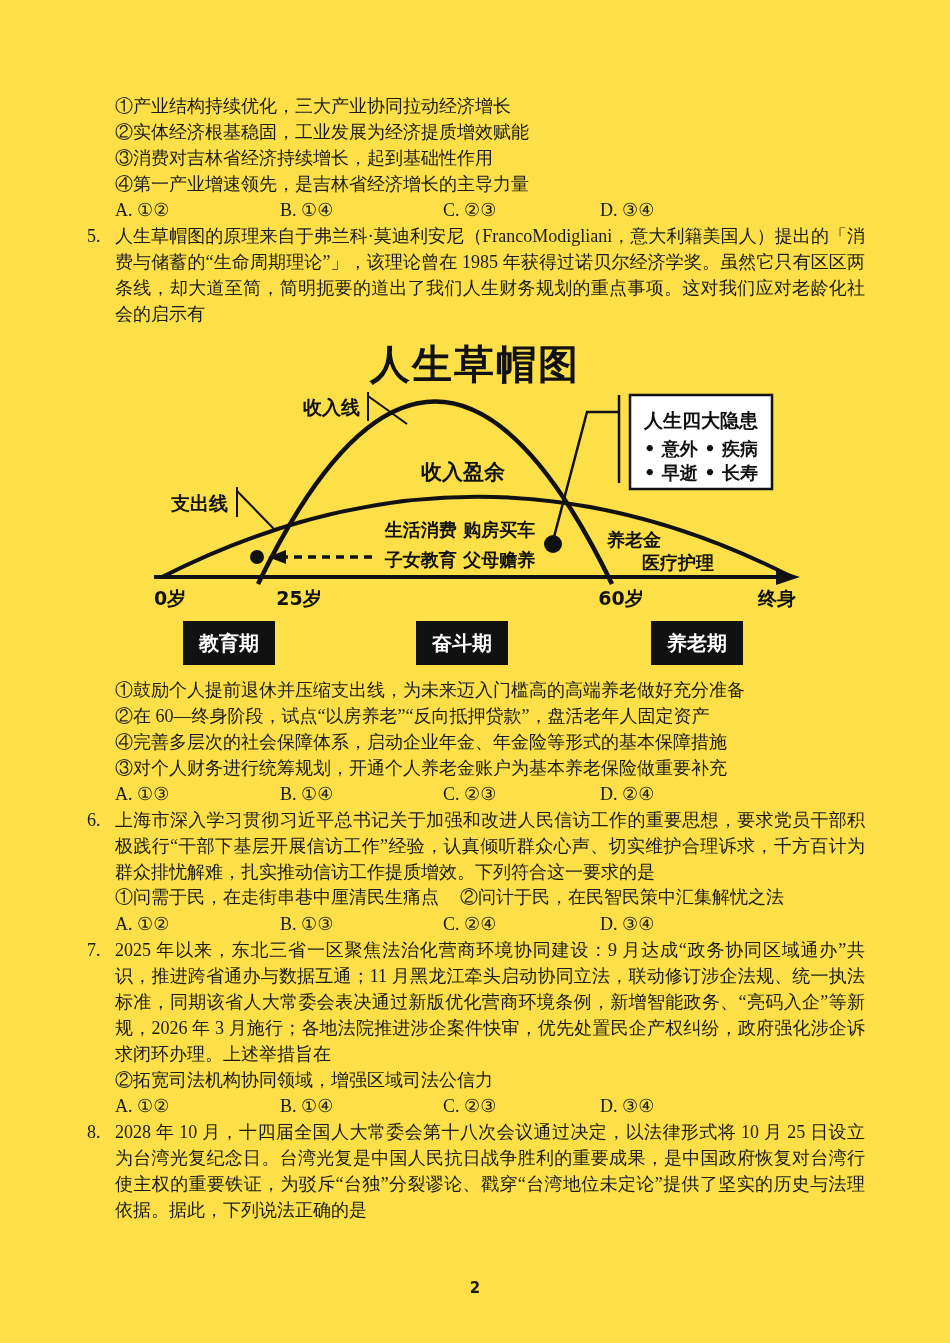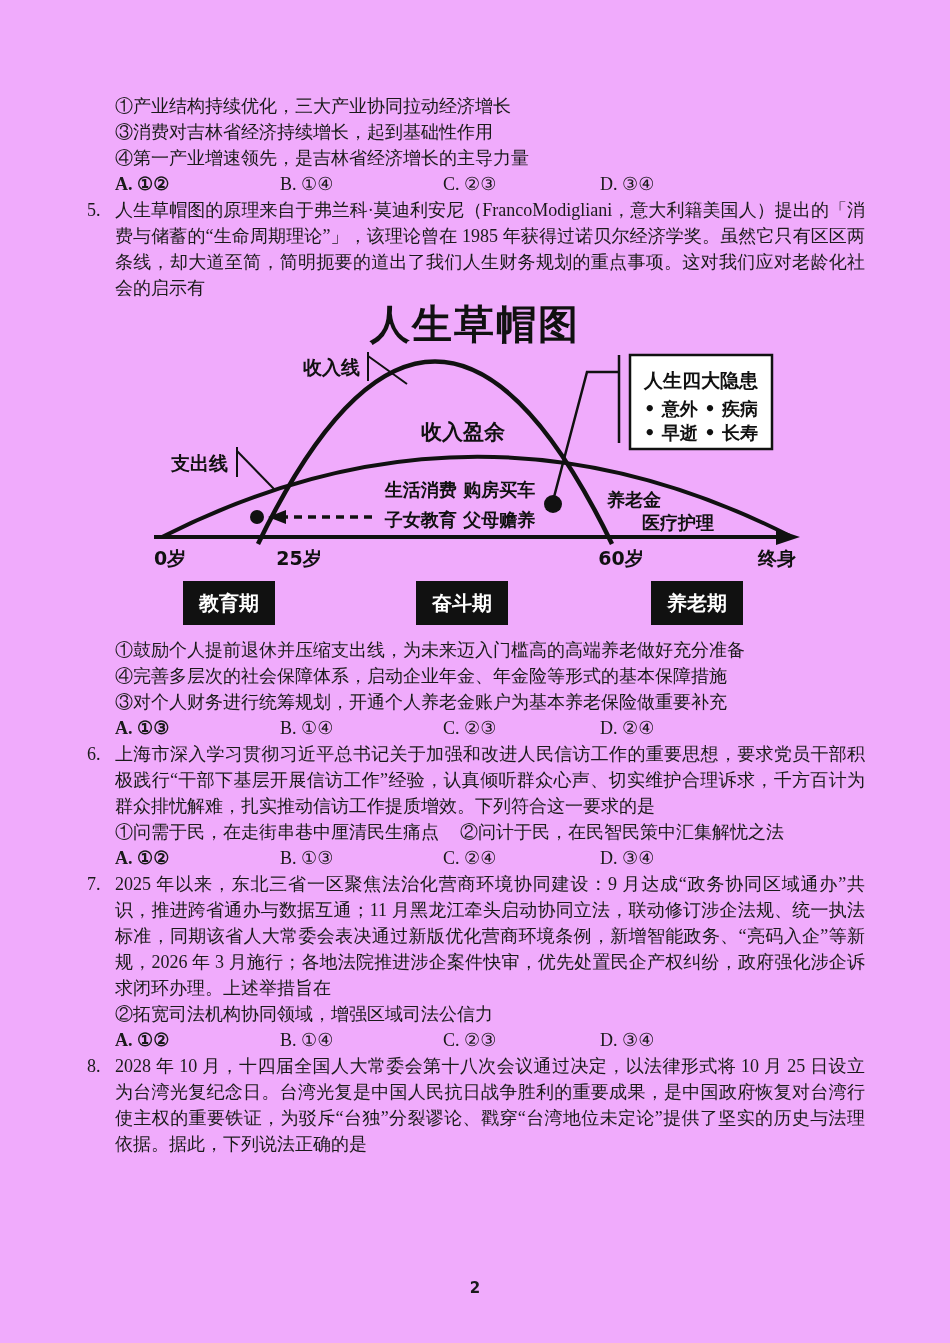--- a/index.html
+++ b/index.html
@@ -1,36 +1,36 @@
 <!DOCTYPE html>
 <html><head>
 <meta charset="utf-8">
 <style>
   html,body { margin:0; padding:0; background:#e8e8e8; }
   .page {
     position:relative;
     width:950px; height:1343px;
     margin:0 auto;
-    background:#f0abfc;
+    background:#fde047;
     color:#1a1a1a;
     font-family:"Liberation Serif","DejaVu Serif",serif;
     font-size:18px; line-height:26px;
     overflow:hidden;
   }
   .content { padding:93px 85px 0 115px; }
   .opt-line { text-align:left; }
   .stem { position:relative; text-align:justify; }
   .qnum { position:absolute; left:-28px; top:0; }
   .answers { display:flex; }
-  .answers .a1 { width:165px;font-weight:bold; }
+  .answers .a1 { width:165px; }
   .answers .a2 { width:163px; }
   .answers .a3 { width:157px; }
-  .pair { display:flex; }
+  .pair { display:flex;font-family:Liberation Mono, monospace; }
   .pair .p1 { width:345px; }
-  .diagram-block { margin:0 0 0 25px; width:670px; }
+  .diagram-block { margin:14px 0 0 25px; width:670px; }
   .diagram-title {
     text-align:center;
     font-family:"DejaVu Sans","Liberation Sans",sans-serif;
     font-weight:bold; font-size:40px; line-height:46px;
     letter-spacing:2px; color:#111;
   }
   .hat-svg { display:block; }
   .hat-svg .curve  { fill:none; stroke:#111; stroke-width:4; }
   .hat-svg .thick  { stroke-width:4.5; }
   .hat-svg .axis   { stroke:#111; stroke-width:4; }
@@ -52,20 +52,21 @@
     font-family:"DejaVu Sans","Liberation Sans",sans-serif;
   }
 </style>
 </head>
 <body>
 
 <div class="page">
   <div class="content">
 
     <div class="opt-line">①产业结构持续优化，三大产业协同拉动经济增长</div>
+    <div class="opt-line">②实体经济根基稳固，工业发展为经济提质增效赋能</div>
     <div class="opt-line">③消费对吉林省经济持续增长，起到基础性作用</div>
     <div class="opt-line">④第一产业增速领先，是吉林省经济增长的主导力量</div>
     <div class="answers">
       <span class="a1">A. ①②</span>
       <span class="a2">B. ①④</span>
       <span class="a3">C. ②③</span>
       <span class="a4">D. ③④</span>
     </div>
 
     <div class="stem">
@@ -118,20 +119,21 @@
         <rect x="43" y="234" width="92" height="44" fill="#111"></rect>
         <text class="tper" x="89" y="263" text-anchor="middle">教育期</text>
         <rect x="276" y="234" width="92" height="44" fill="#111"></rect>
         <text class="tper" x="322" y="263" text-anchor="middle">奋斗期</text>
         <rect x="511" y="234" width="92" height="44" fill="#111"></rect>
         <text class="tper" x="557" y="263" text-anchor="middle">养老期</text>
       </svg>
     </div>
 
     <div class="opt-line">①鼓励个人提前退休并压缩支出线，为未来迈入门槛高的高端养老做好充分准备</div>
+    <div class="opt-line">②在 60—终身阶段，试点“以房养老”“反向抵押贷款”，盘活老年人固定资产</div>
     <div class="opt-line">④完善多层次的社会保障体系，启动企业年金、年金险等形式的基本保障措施</div>
     <div class="opt-line">③对个人财务进行统筹规划，开通个人养老金账户为基本养老保险做重要补充</div>
     <div class="answers">
       <span class="a1">A. ①③</span>
       <span class="a2">B. ①④</span>
       <span class="a3">C. ②③</span>
       <span class="a4">D. ②④</span>
     </div>
 
     <div class="stem">

